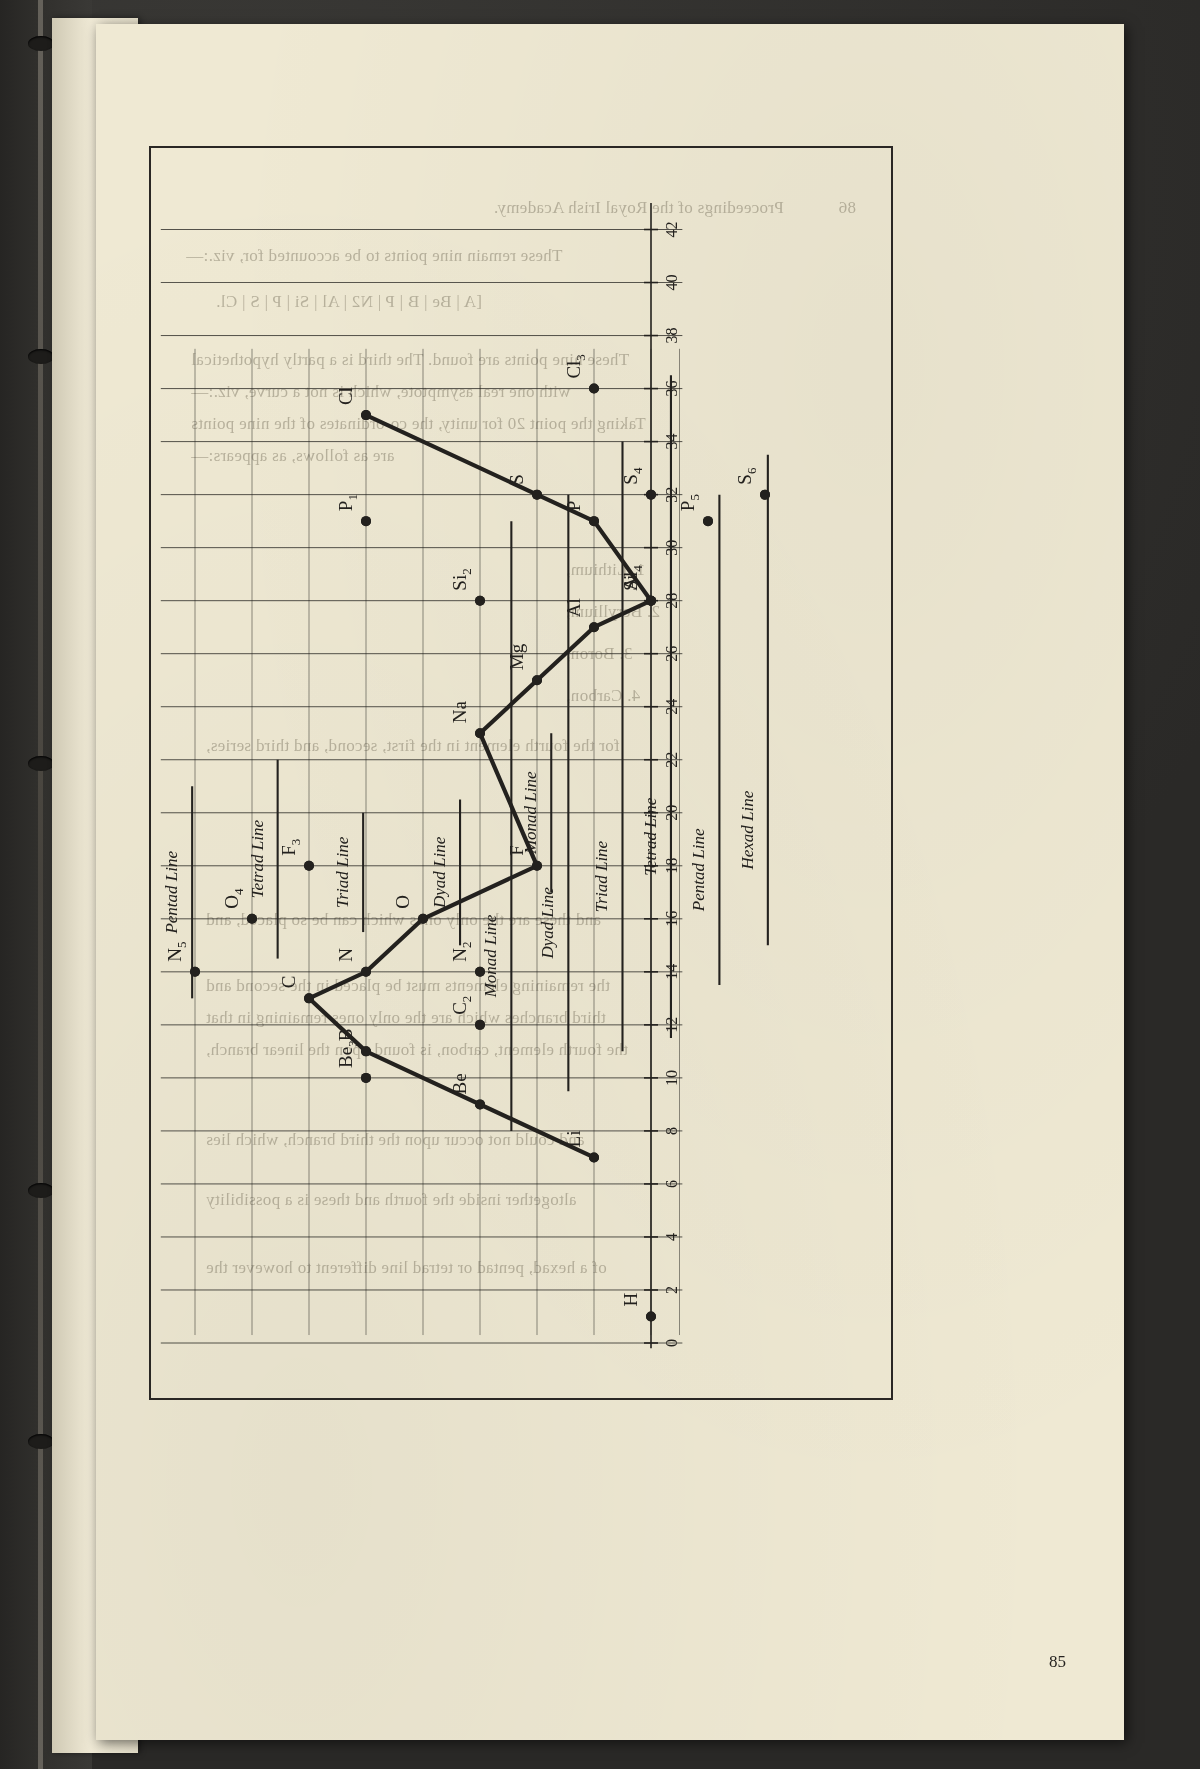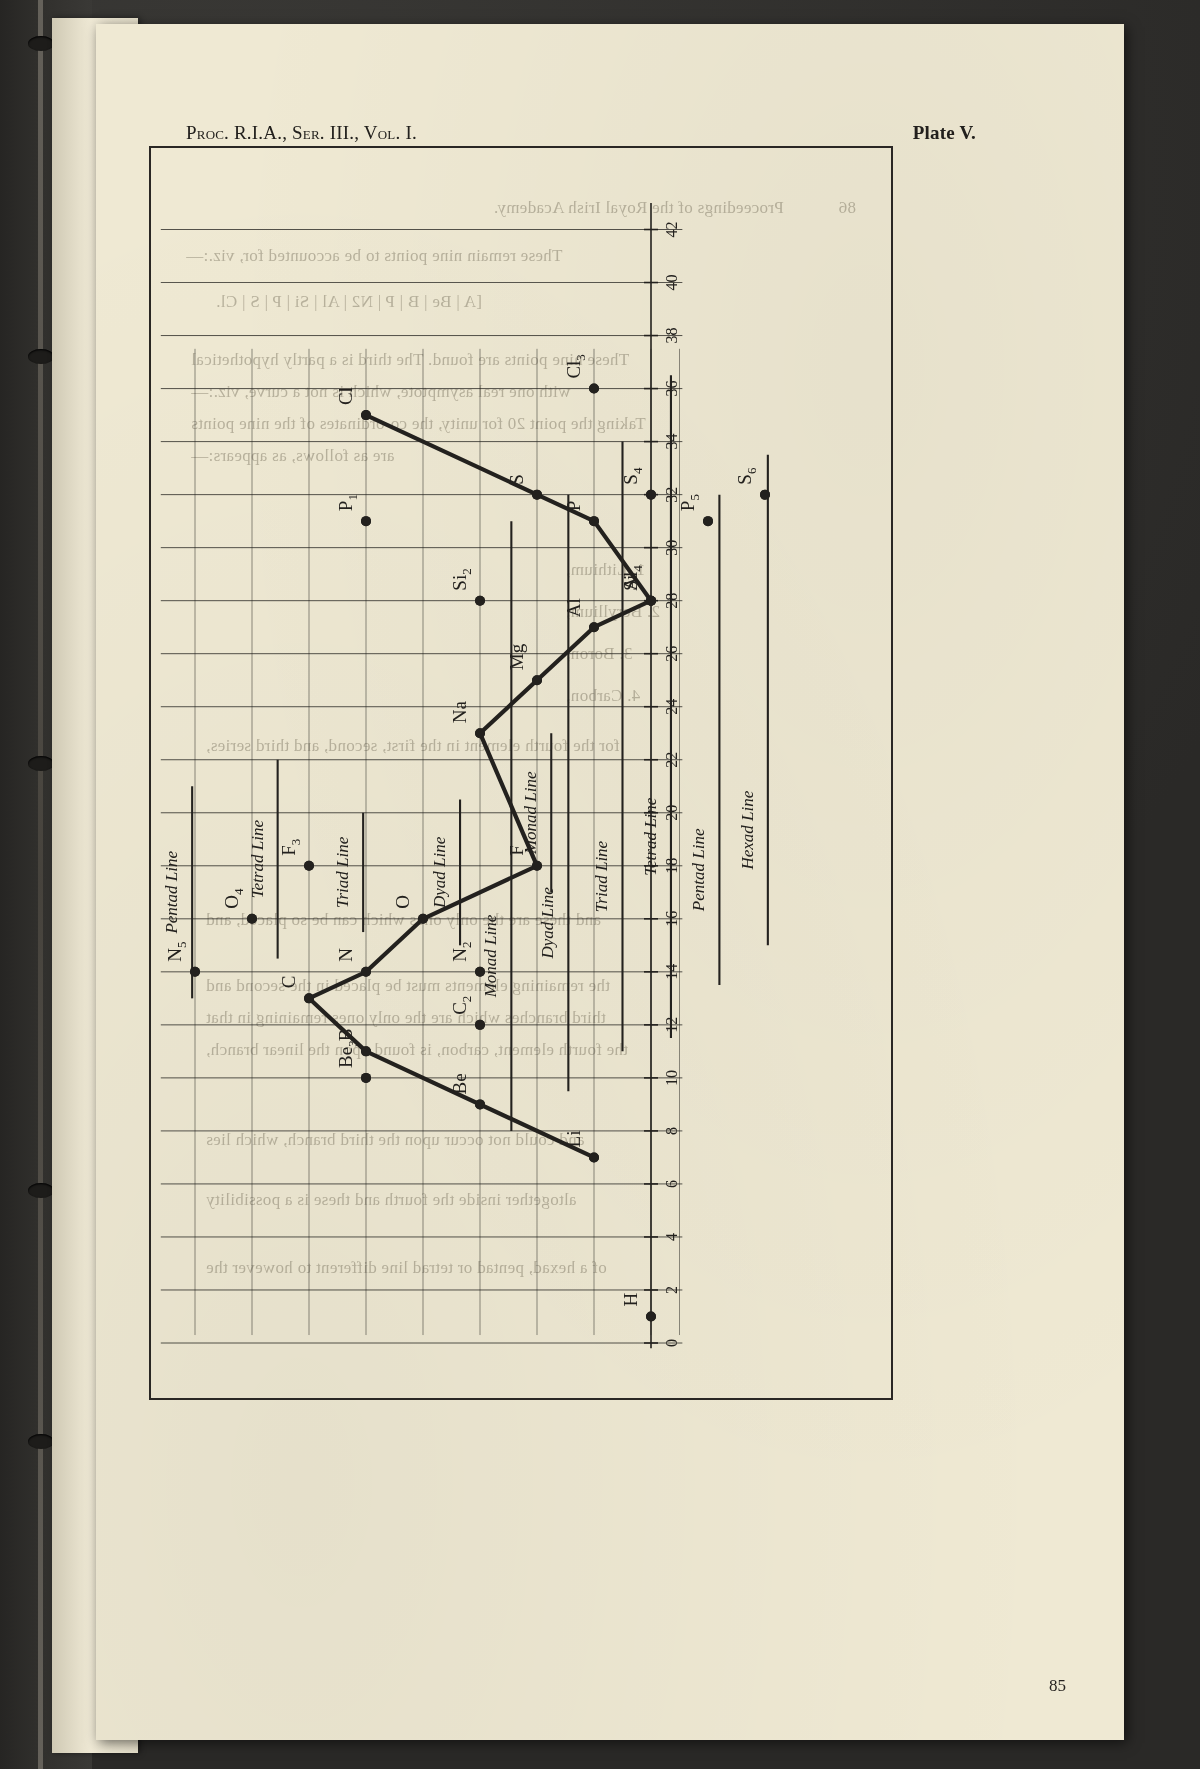--- a/index.html
+++ b/index.html
@@ -60,21 +60,21 @@
   }
   .hdr .right{font-weight:700;}
   .small-caps{font-variant:small-caps;}
   
   .frame{
     position:absolute;left:53px;top:122px;width:740px;height:1250px;
     border:2px solid #2a2724;
   }
   
   .folio{
-    position:absolute;right:58px;bottom:44px;font-size:17px;color:#262320;
+    position:absolute;right:58px;bottom:68px;font-size:17px;color:#262320;
   }
   
   .ghost{
     position:absolute;color:#6d6653;opacity:.42;
     transform:scaleX(-1);
     font-size:17px;line-height:31px;letter-spacing:.3px;
     white-space:pre;
     pointer-events:none;
   }
   
@@ -115,24 +115,20 @@
     <div class="ghost" style="left:470px;top:656px;"><span>4. Carbon,</span></div>
     <div class="ghost" style="left:110px;top:706px;"><span>for the fourth element in the first, second, and third series,</span></div>
     <div class="ghost" style="left:110px;top:880px;"><span>and these are the only ones which can be so placed, and</span></div>
     <div class="ghost" style="left:110px;top:946px;"><span>the remaining elements must be placed in the second and</span></div>
     <div class="ghost" style="left:110px;top:978px;"><span>third branches which are the only ones remaining in that</span></div>
     <div class="ghost" style="left:110px;top:1010px;"><span>the fourth element, carbon, is found upon the linear branch,</span></div>
     <div class="ghost" style="left:110px;top:1100px;"><span>and could not occur upon the third branch, which lies</span></div>
     <div class="ghost" style="left:110px;top:1160px;"><span>altogether inside the fourth and these is a possibility</span></div>
     <div class="ghost" style="left:110px;top:1228px;"><span>of a hexad, pentad or tetrad line different to however the</span></div>
 
-    <div class="hdr">
-      <div class="left small-caps">Proc. R.I.A., Ser. III., Vol. I.</div>
-      <div class="right">Plate V.</div>
-    </div>
 
     <div class="frame"></div>
 
     <div class="chart">
       <svg id="plotsvg" width="736" height="1246" viewBox="0 0 736 1246">
           <line x1="9.800000000000011" y1="1195" x2="531.35" y2="1195" stroke="#23211e" stroke-width="0.9" opacity="0.85"></line>
           <line x1="9.800000000000011" y1="1141.9767441860465" x2="531.35" y2="1141.9767441860465" stroke="#23211e" stroke-width="0.9" opacity="0.85"></line>
           <line x1="9.800000000000011" y1="1088.953488372093" x2="531.35" y2="1088.953488372093" stroke="#23211e" stroke-width="0.9" opacity="0.85"></line>
           <line x1="9.800000000000011" y1="1035.9302325581396" x2="531.35" y2="1035.9302325581396" stroke="#23211e" stroke-width="0.9" opacity="0.85"></line>
           <line x1="9.800000000000011" y1="982.9069767441861" x2="531.35" y2="982.9069767441861" stroke="#23211e" stroke-width="0.9" opacity="0.85"></line>

